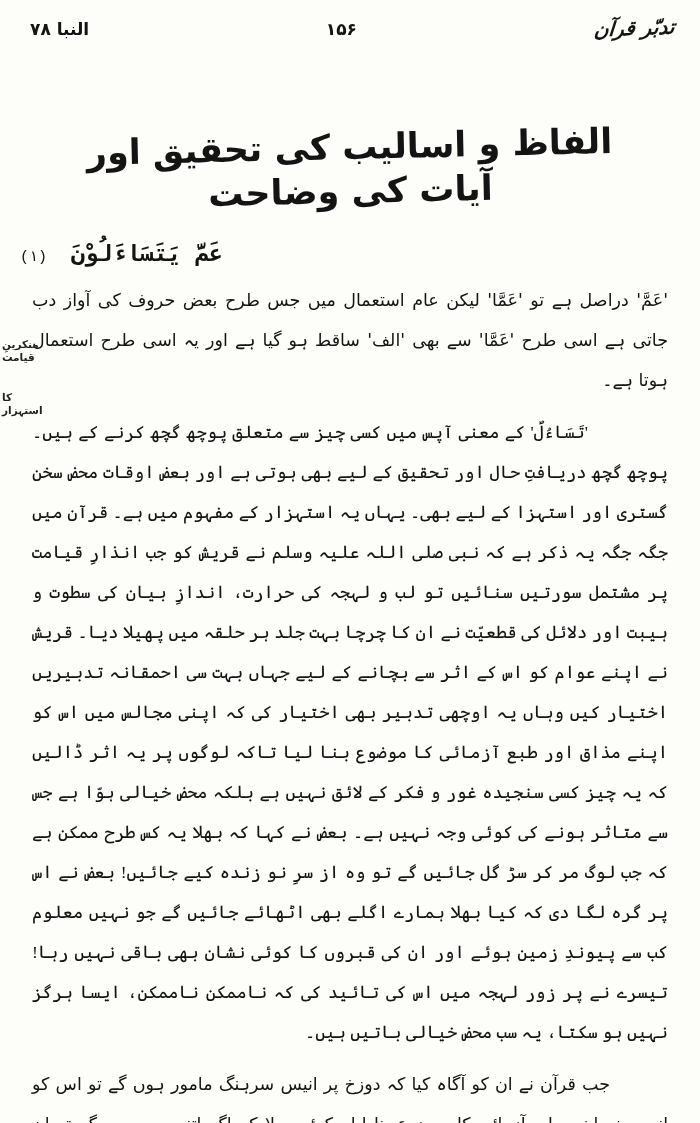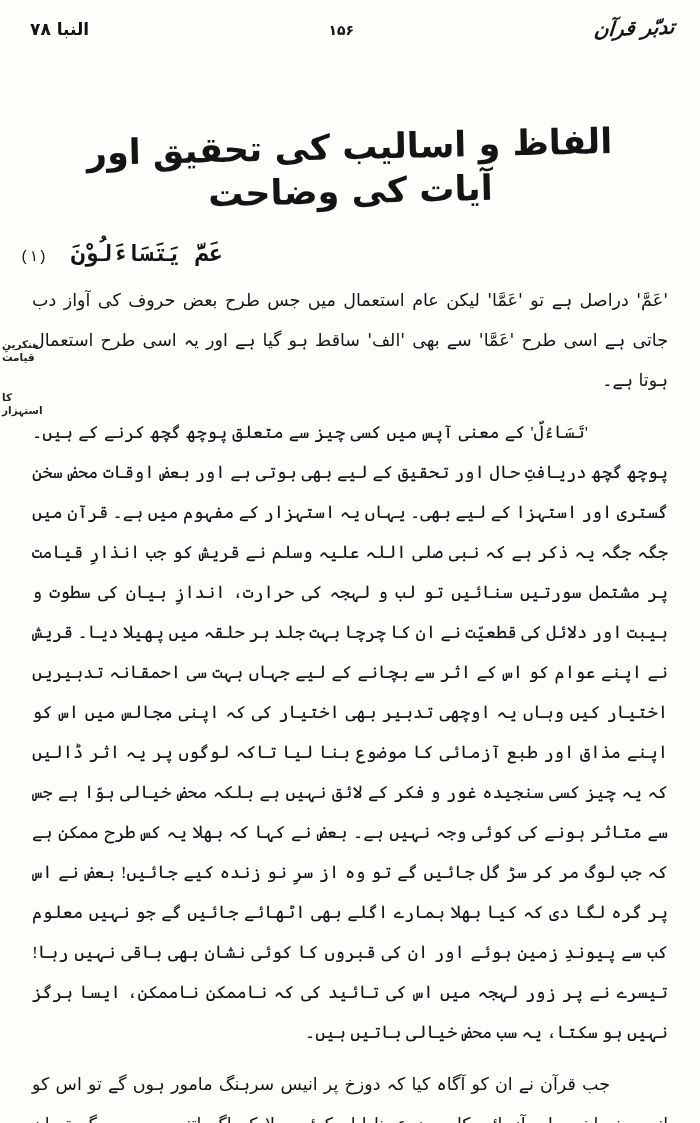--- a/index.html
+++ b/index.html
@@ -18,21 +18,21 @@
   
   .running-header {
     display:flex; justify-content:space-between; align-items:baseline;
     padding:2px 6px 0 10px;
     height:38px;
   }
   .book-title {
     font-size:20px; font-weight:bold; font-style:italic;
     transform:skewX(-6deg) rotate(-2deg);
   }
-  .page-number { font-size:14px; letter-spacing:3px; font-weight:bold; }
+  .page-number { font-size:17px; letter-spacing:3px; font-weight:bold; }
   .surah-ref { font-size:17px; font-weight:bold; }
 
   
   .section-title {
     margin:72px 26px 6px 26px;
     text-align:center;
     font-size:35px;
     font-weight:bold;
     line-height:1.25;
     transform:rotate(-1.3deg);

